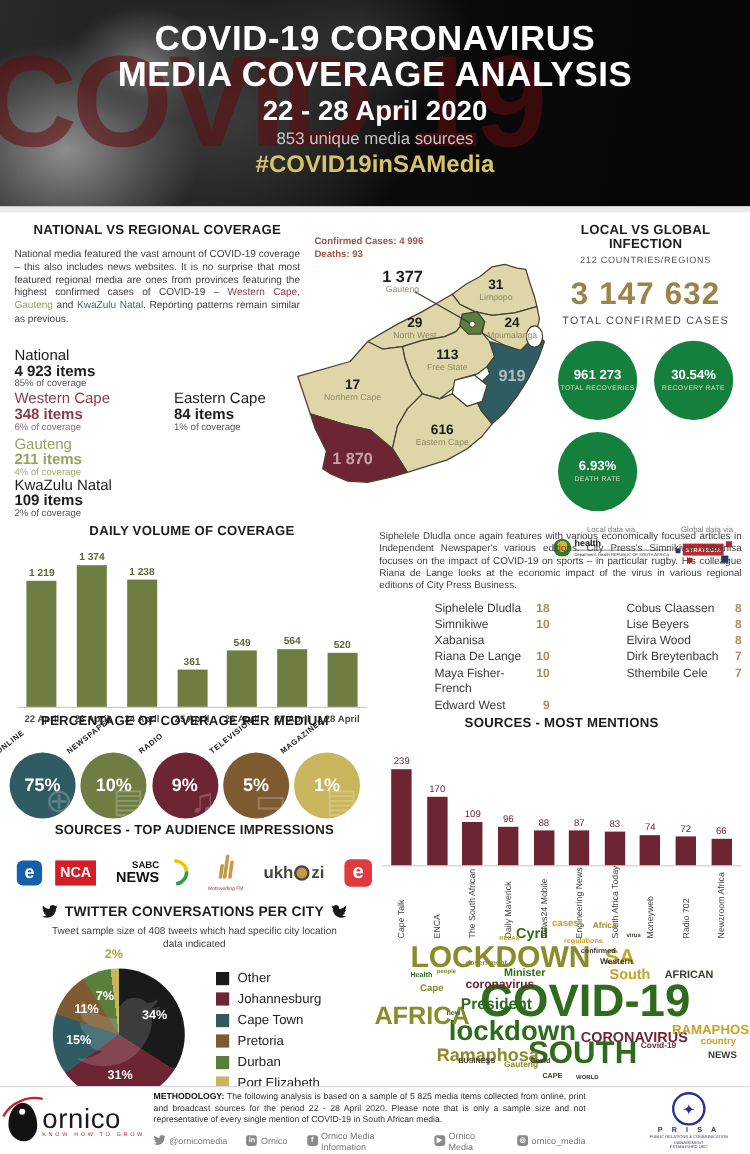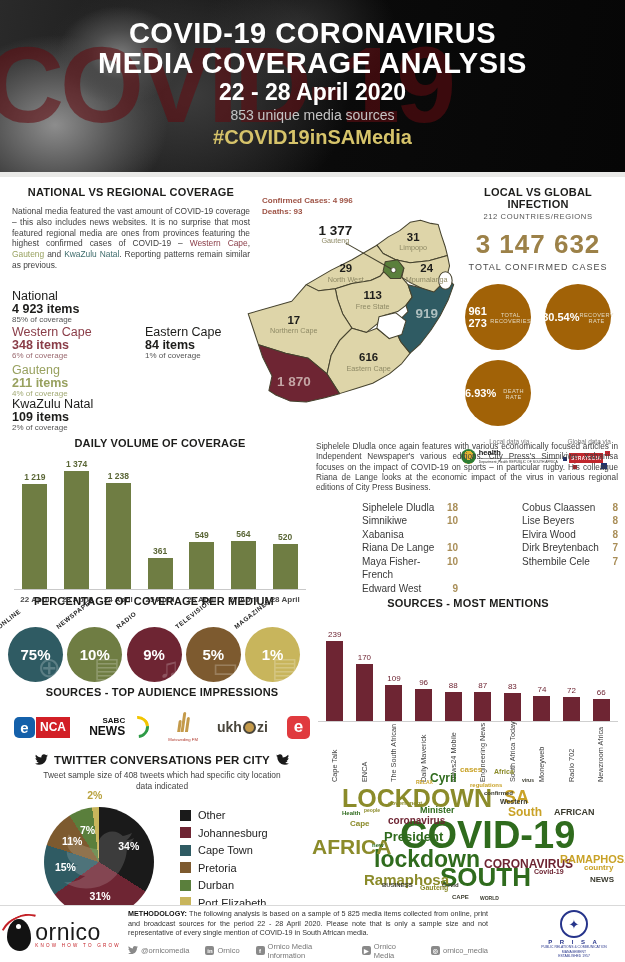--- a/index.html
+++ b/index.html
@@ -44,21 +44,21 @@
   .prov{stroke:#45422e;stroke-width:1;stroke-linejoin:round;}
   .pv-num{font-size:11px;font-weight:800;fill:#1d1d1b;text-anchor:middle;}
   .pv-num-big{font-size:13px;font-weight:800;text-anchor:middle;}
   .pv-name{font-size:7px;fill:#8f8a66;text-anchor:middle;}
   
   #global{position:absolute;left:458px;top:186px;width:160px;text-align:center;}
   #global .sub{font-size:7.6px;letter-spacing:.6px;color:#555;margin-top:2px;}
   #global .big{font-size:26px;font-weight:800;color:#9c8148;margin-top:8px;letter-spacing:1px;}
   #global .biglab{font-size:9px;letter-spacing:1px;color:#4a4a4a;margin-top:2px;}
   #gcircles{display:grid;grid-template-columns:66px 66px;grid-gap:10px 14px;justify-content:center;margin-top:12px;}
-  .gcirc{width:66px;height:66px;border-radius:50%;background:#a16207;display:flex;flex-direction:row;
+  .gcirc{width:66px;height:66px;border-radius:50%;background:#15803d;display:flex;flex-direction:column;
          justify-content:center;align-items:center;}
   .gcirc .v{font-size:11px;font-weight:800;color:#fff;}
   .gcirc .l{font-size:5.6px;letter-spacing:.4px;color:#e2d8c0;margin-top:2px;}
   #gvia{display:flex;justify-content:space-around;margin-top:12px;}
   .via-lab{font-size:6.5px;color:#777;}
   .halogo{display:flex;align-items:center;margin-top:4px;}
   .ha-emblem{width:15px;height:15px;border-radius:50%;
      background:radial-gradient(circle at 50% 42%, #e0b430 0 38%, #2e7d32 40% 72%, #d4a017 74%);}
   .ha-text{margin-left:3px;text-align:left;}
   .ha-text .t1{font-size:7.5px;font-weight:800;color:#111;line-height:1;}
@@ -94,21 +94,21 @@
   .med .glyph{position:absolute;right:2px;bottom:0;font-size:28px;color:rgba(255,255,255,.22);line-height:1;}
   .med .lab{position:absolute;left:-8px;top:-4px;transform:rotate(-38deg);transform-origin:left bottom;
      font-size:6.4px;font-weight:800;color:#222;letter-spacing:.6px;white-space:nowrap;}
   
   #audience{position:absolute;left:14px;top:686px;width:296px;}
   #aud-row{display:flex;justify-content:space-between;align-items:center;margin-top:10px;height:38px;}
   .lg-enca{display:flex;align-items:center;}
   .lg-enca .e{width:21px;height:21px;background:#1460aa;border-radius:5px;color:#fff;font-size:15px;font-weight:800;
      display:flex;align-items:center;justify-content:center;}
   .lg-enca .nca{height:21px;background:#d21f26;color:#fff;font-size:12px;font-weight:800;display:flex;
-     align-items:center;padding:0 4px;margin-left:1px;}
+     align-items:center;padding:0 4px;margin-left:11px;}
   .lg-sabc{display:flex;align-items:center;}
   .lg-sabc .txt{text-align:right;line-height:1;}
   .lg-sabc .t1{font-size:8px;font-weight:800;color:#111;}
   .lg-sabc .t2{font-size:12px;font-weight:800;color:#111;}
   .lg-sabc .arc{width:16px;height:16px;margin-left:2px;border-radius:50%;
      border:3px solid transparent;border-right-color:#2e9b46;border-top-color:#f2c500;transform:rotate(40deg);}
   .lg-mots{text-align:center;}
   .lg-mots .flame{display:inline-flex;gap:1px;align-items:flex-end;height:20px;}
   .lg-mots .flame i{display:block;width:3px;background:#c49a4a;border-radius:2px 2px 0 0;transform:skewX(-8deg);}
   .lg-mots .flame i:nth-child(1){height:12px;} .lg-mots .flame i:nth-child(2){height:20px;}

